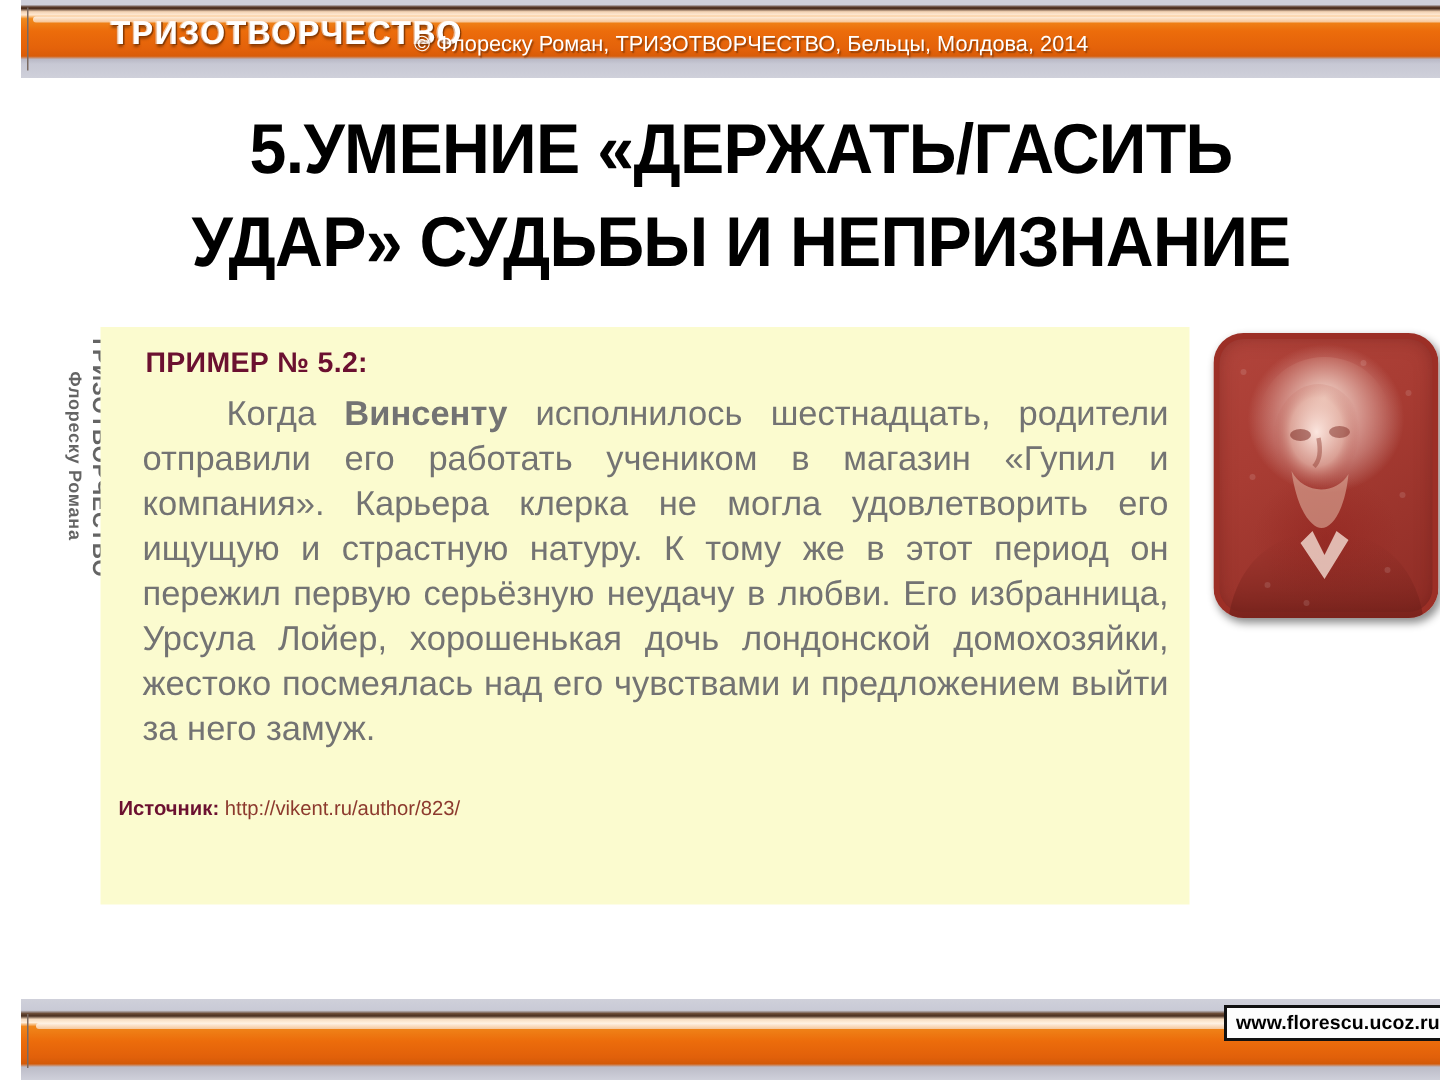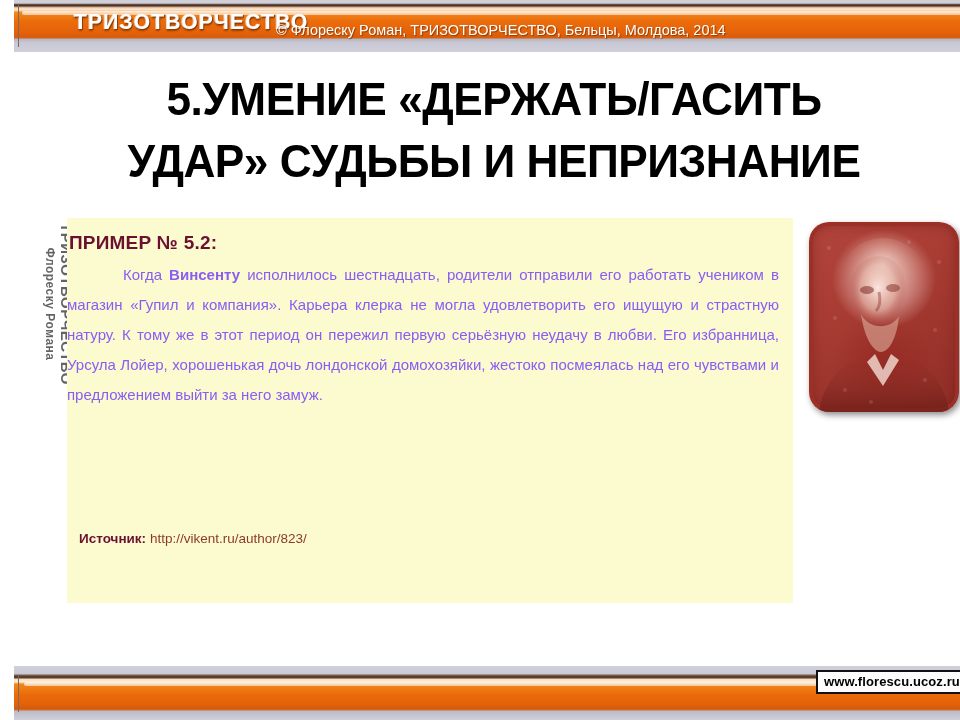--- a/index.html
+++ b/index.html
@@ -118,34 +118,34 @@
 
   
   .textbox {
     position: absolute;
     left: 53px;
     top: 218px;
     width: 726px;
     height: 385px;
     background: #fbfbcf;
     box-sizing: border-box;
-    padding: 14px 10px 0 0;
+    padding: 14px 10px 0 28px;
   }
   .example-label {
     font-size: 19px;
     font-weight: bold;
     color: #6b1030;
     margin: 0 0 6px 2px;
     letter-spacing: .2px;
   }
   .para {
     margin: 0;
-    font-size: 15px;
+    font-size: 23px;
     line-height: 30px;
-    color: #8b5cf6;
+    color: #737373;
     text-align: justify;
     text-indent: 56px;
     padding-right: 4px;
   }
   .para b { font-weight: bold; }
   .inner-source {
     position: absolute;
     left: 12px;
     top: 313px;
     font-size: 13.5px;

